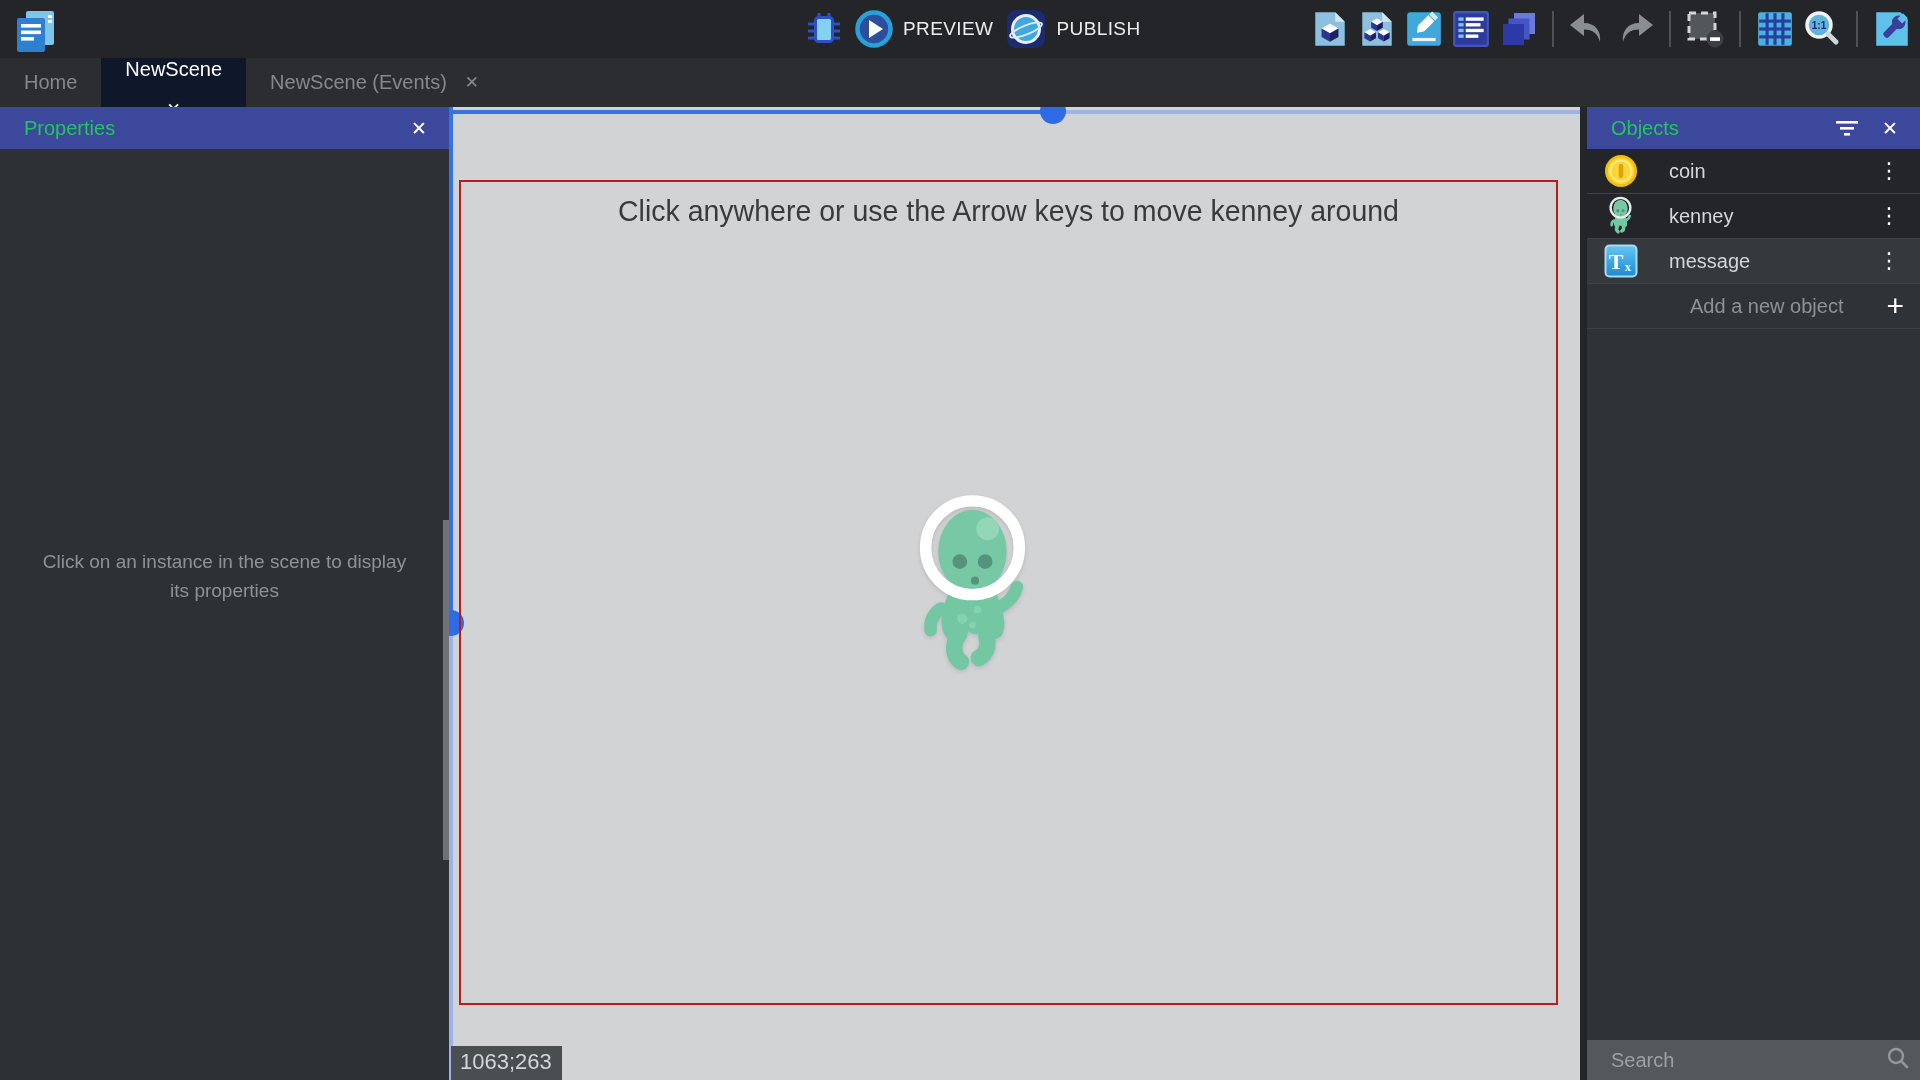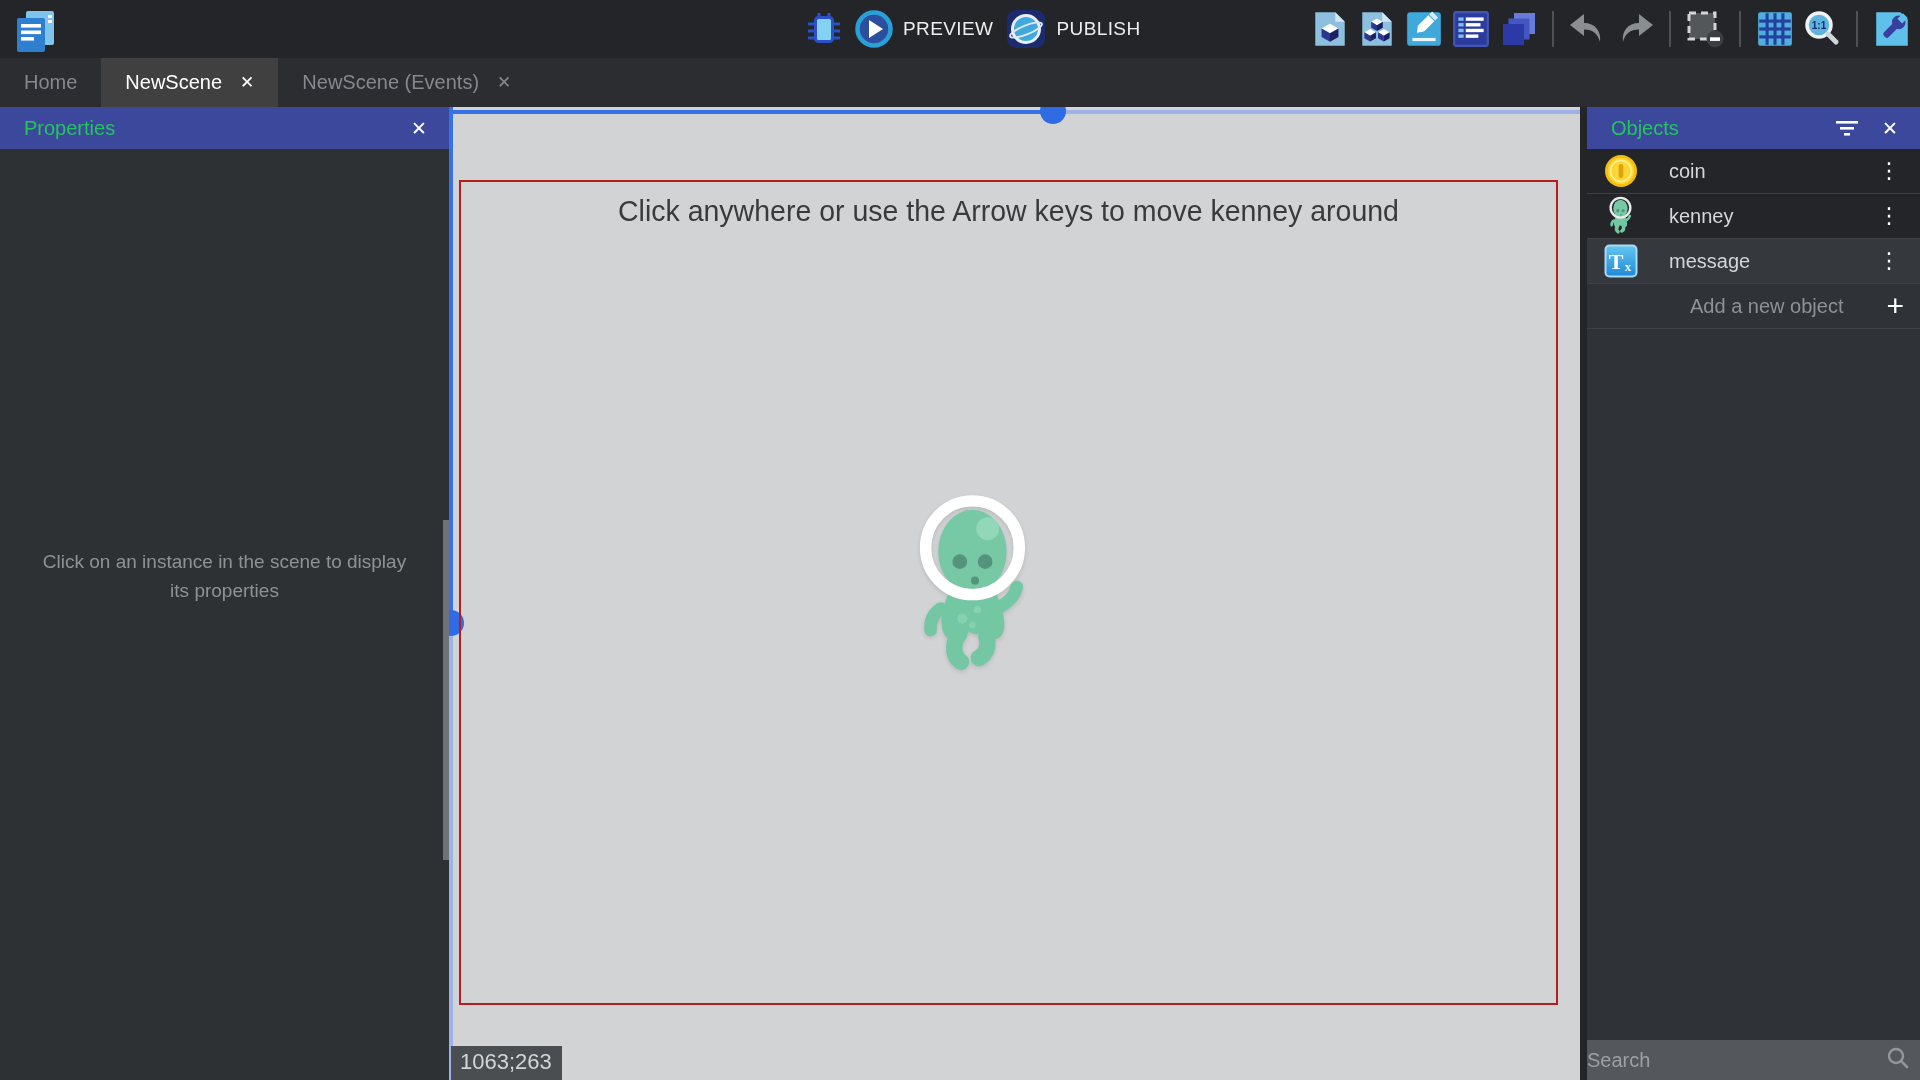--- a/index.html
+++ b/index.html
@@ -13,21 +13,21 @@
   .tb-btn{display:flex;align-items:center;gap:9px;cursor:pointer;}
   .tb-label{font-size:19px;letter-spacing:.4px;color:#eceded;}
   .right-group{position:absolute;right:8px;top:0;height:58px;display:flex;align-items:center;gap:7px;}
   .vsep{width:2px;height:36px;background:#4d5054;margin:0 7px;}
   .icon38{width:40px;height:40px;display:block;}
 
   
   .tabbar{position:absolute;left:0;top:58px;width:1920px;height:49px;background:#2b2d31;display:flex;align-items:stretch;}
   .tab{display:flex;align-items:center;gap:18px;padding:0 24px;font-size:20px;color:#85888c;cursor:pointer;}
   .tab .x{font-size:17px;color:#85888c;}
-  .tab.active{background:#404040;color:#ffffff;}
+  .tab.active{background:#0f172a;color:#ffffff;flex-direction:column;}
   .tab.active .x{color:#ffffff;}
 
   
   .panel-header{height:42px;background:#3c489b;display:flex;align-items:center;padding:0 14px 0 24px;}
   .panel-title{font-size:20px;color:#22c55e;flex:0 0 auto;}
   .hdr-spacer{flex:1;}
   .hdr-x{font-size:19px;color:#ffffff;cursor:pointer;padding:0 8px;}
 
   
   .props{position:absolute;left:0;top:107px;width:449px;height:973px;background:#2e3134;}
@@ -60,21 +60,21 @@
   .obj-row.hl{background:#35383d;}
   .obj-icon{width:36px;height:36px;display:flex;align-items:center;justify-content:center;flex:0 0 36px;}
   .obj-label{font-size:20px;color:#d4d6d8;margin-left:30px;flex:1;}
   .dots{font-size:22px;color:#ffffff;padding:0 10px;cursor:pointer;line-height:18px;}
   .add-row{height:44px;display:flex;align-items:center;border-bottom:1px solid #3e4247;cursor:pointer;}
   .add-label{flex:1;text-align:center;font-size:20px;color:#8e9195;padding-left:76px;}
   .add-plus{font-size:30px;font-weight:300;color:#ffffff;padding:0 16px;}
   .search-bar{position:absolute;left:0;bottom:0;width:333px;height:40px;background:#54575b;
               display:flex;align-items:center;}
   .search-input{flex:1;background:transparent;border:none;outline:none;color:#7dd3fc;
-                font-size:20px;font-family:"Liberation Sans",sans-serif;padding:0 0 0 0;}
+                font-size:20px;font-family:"Liberation Sans",sans-serif;padding:0 0 0 24px;}
   .search-input::placeholder{color:#9da0a3;}
   .search-icon-box{padding:0 10px 0 4px;}
 </style>
 </head>
 <body>
 
 <div class="app">
 
   <div class="topbar">
 

